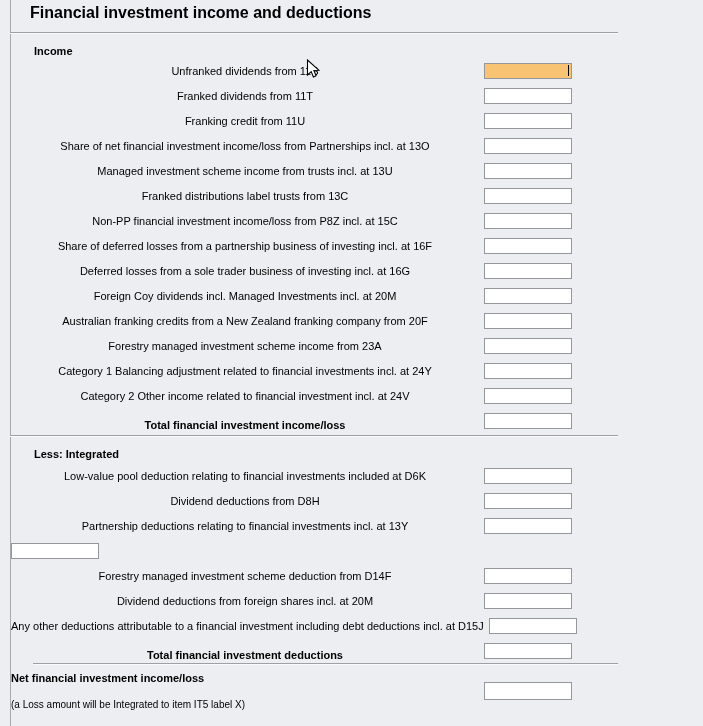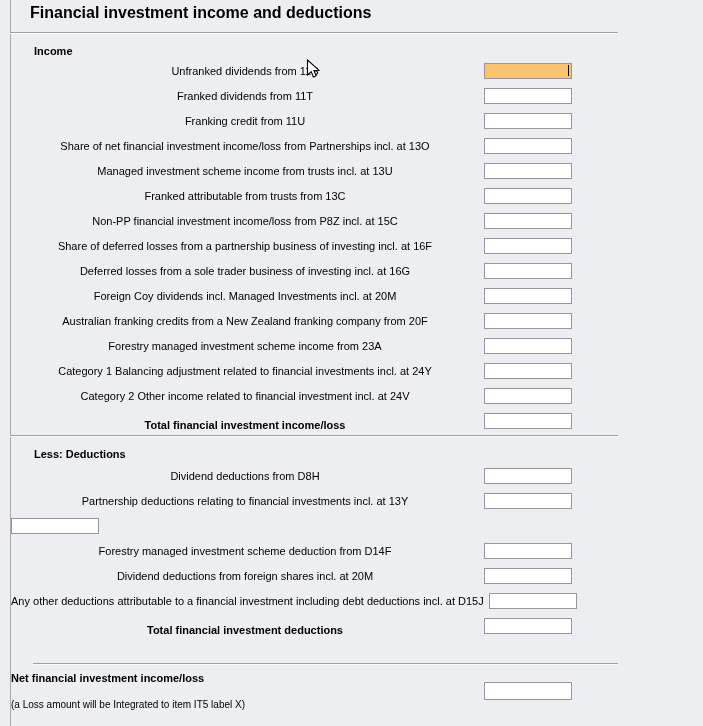--- a/index.html
+++ b/index.html
@@ -67,21 +67,21 @@
   </div>
   <div class="row">
     <span class="lbl">Share of net financial investment income/loss from Partnerships incl. at 13O</span>
     <div class="field" aria-label="Share of net financial investment income/loss from Partnerships incl. at 13O"></div>
   </div>
   <div class="row">
     <span class="lbl">Managed investment scheme income from trusts incl. at 13U</span>
     <div class="field" aria-label="Managed investment scheme income from trusts incl. at 13U"></div>
   </div>
   <div class="row">
-    <span class="lbl">Franked attributable from trusts from 13C</span>
+    <span class="lbl">Franked distributions label trusts from 13C</span>
     <div class="field" aria-label="Franked distributions from trusts from 13C"></div>
   </div>
   <div class="row">
     <span class="lbl">Non-PP financial investment income/loss from P8Z incl. at 15C</span>
     <div class="field" aria-label="Non-PP financial investment income/loss from P8Z incl. at 15C"></div>
   </div>
   <div class="row">
     <span class="lbl">Share of deferred losses from a partnership business of investing incl. at 16F</span>
     <div class="field" aria-label="Share of deferred losses from a partnership business of investing incl. at 16F"></div>
   </div>
@@ -110,23 +110,27 @@
     <div class="field" aria-label="Category 2 Other income related to financial investment incl. at 24V"></div>
   </div>
   <div class="row">
     <span class="lbl bold">Total financial investment income/loss</span>
     <div class="field" aria-label="Total financial investment income/loss"></div>
   </div>
 </div>
 
 <div class="hr hr-mid"></div>
 
-<div class="sec" id="sec-ded">Less: Deductions</div>
+<div class="sec" id="sec-ded">Less: Integrated</div>
 
 <div class="rows" id="ded-rows">
+  <div class="row">
+    <span class="lbl">Low-value pool deduction relating to financial investments included at D6K</span>
+    <div class="field" aria-label="Low-value pool deduction relating to financial investments included at D6K"></div>
+  </div>
   <div class="row">
     <span class="lbl">Dividend deductions from D8H</span>
     <div class="field" aria-label="Dividend deductions from D8H"></div>
   </div>
   <div class="row">
     <span class="lbl">Partnership deductions relating to financial investments incl. at 13Y</span>
     <div class="field" aria-label="Partnership deductions relating to financial investments incl. at 13Y"></div>
   </div>
   <div class="row">
     <div class="field" aria-label="Managed investment scheme deductions from trust distributions incl. at 13Y"></div>

